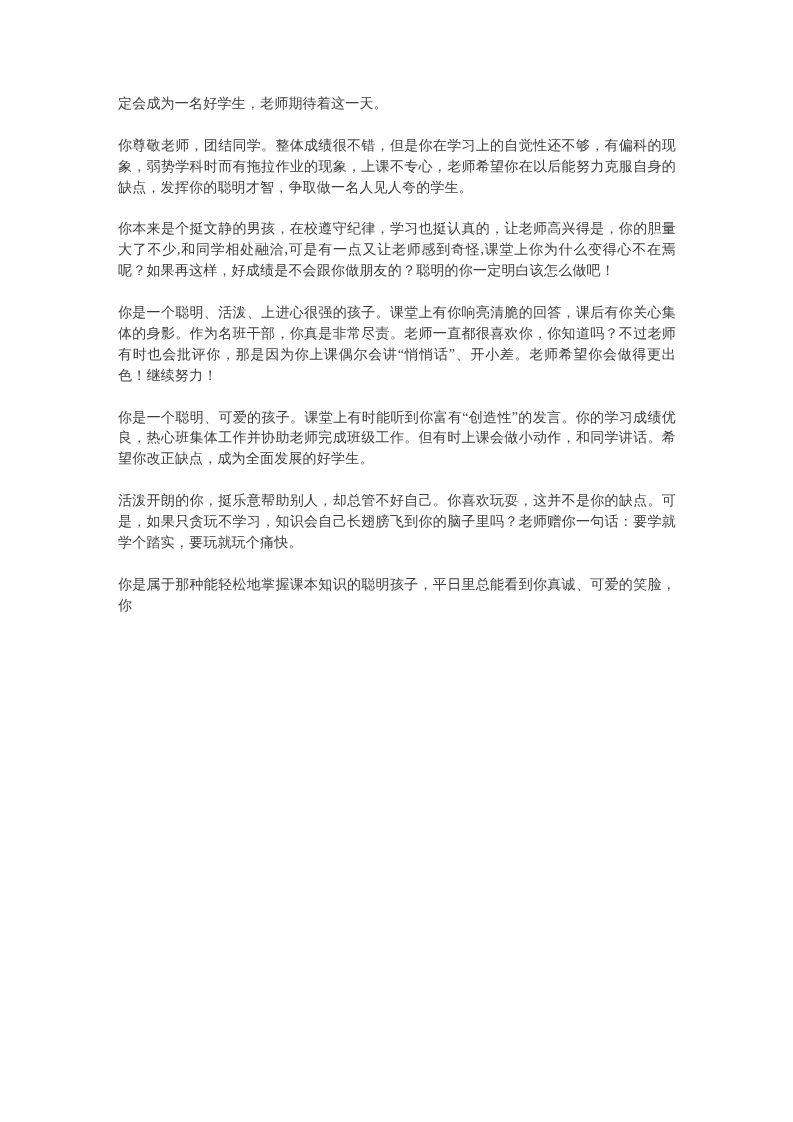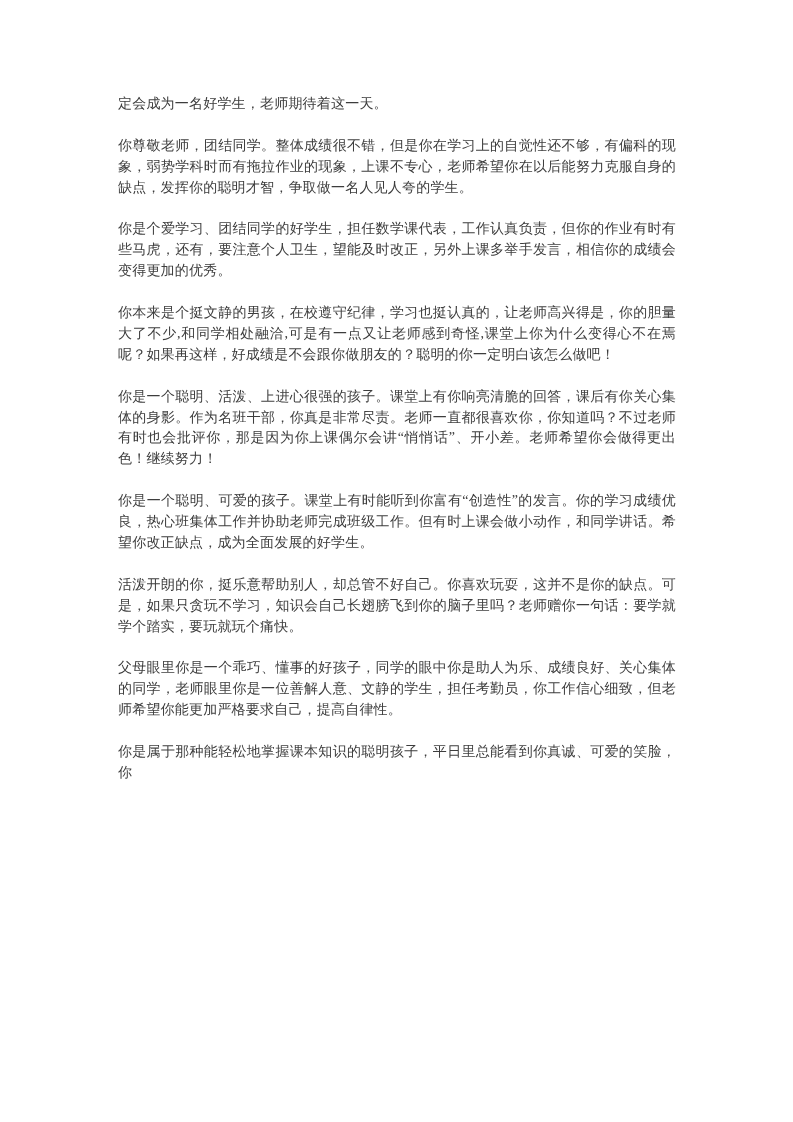--- a/index.html
+++ b/index.html
@@ -37,21 +37,19 @@
     margin-bottom: 0;
   }
 </style>
 </head>
 <body>
 
 <div class="doc-page">
   <div class="doc-body">
     <p class="para">定会成为一名好学生，老师期待着这一天。</p>
     <p class="para">你尊敬老师，团结同学。整体成绩很不错，但是你在学习上的自觉性还不够，有偏科的现象，弱势学科时而有拖拉作业的现象，上课不专心，老师希望你在以后能努力克服自身的缺点，发挥你的聪明才智，争取做一名人见人夸的学生。</p>
-    <p class="para">你是个爱学习、团结同学的好学生，担任数学课代表，工作认真负责，但你的作业有时有些马虎，还有，要注意个人卫生，望能及时改正，另外上课多举手发言，相信你的成绩会变得更加的优秀。</p>
     <p class="para">你本来是个挺文静的男孩，在校遵守纪律，学习也挺认真的，让老师高兴得是，你的胆量大了不少,和同学相处融洽,可是有一点又让老师感到奇怪,课堂上你为什么变得心不在焉呢？如果再这样，好成绩是不会跟你做朋友的？聪明的你一定明白该怎么做吧！</p>
     <p class="para">你是一个聪明、活泼、上进心很强的孩子。课堂上有你响亮清脆的回答，课后有你关心集体的身影。作为名班干部，你真是非常尽责。老师一直都很喜欢你，你知道吗？不过老师有时也会批评你，那是因为你上课偶尔会讲“悄悄话”、开小差。老师希望你会做得更出色！继续努力！</p>
     <p class="para">你是一个聪明、可爱的孩子。课堂上有时能听到你富有“创造性”的发言。你的学习成绩优良，热心班集体工作并协助老师完成班级工作。但有时上课会做小动作，和同学讲话。希望你改正缺点，成为全面发展的好学生。</p>
     <p class="para">活泼开朗的你，挺乐意帮助别人，却总管不好自己。你喜欢玩耍，这并不是你的缺点。可是，如果只贪玩不学习，知识会自己长翅膀飞到你的脑子里吗？老师赠你一句话：要学就学个踏实，要玩就玩个痛快。</p>
-    <p class="para">父母眼里你是一个乖巧、懂事的好孩子，同学的眼中你是助人为乐、成绩良好、关心集体的同学，老师眼里你是一位善解人意、文静的学生，担任考勤员，你工作信心细致，但老师希望你能更加严格要求自己，提高自律性。</p>
     <p class="para">你是属于那种能轻松地掌握课本知识的聪明孩子，平日里总能看到你真诚、可爱的笑脸，你</p>
   </div>
 </div>
 
 </body></html>

